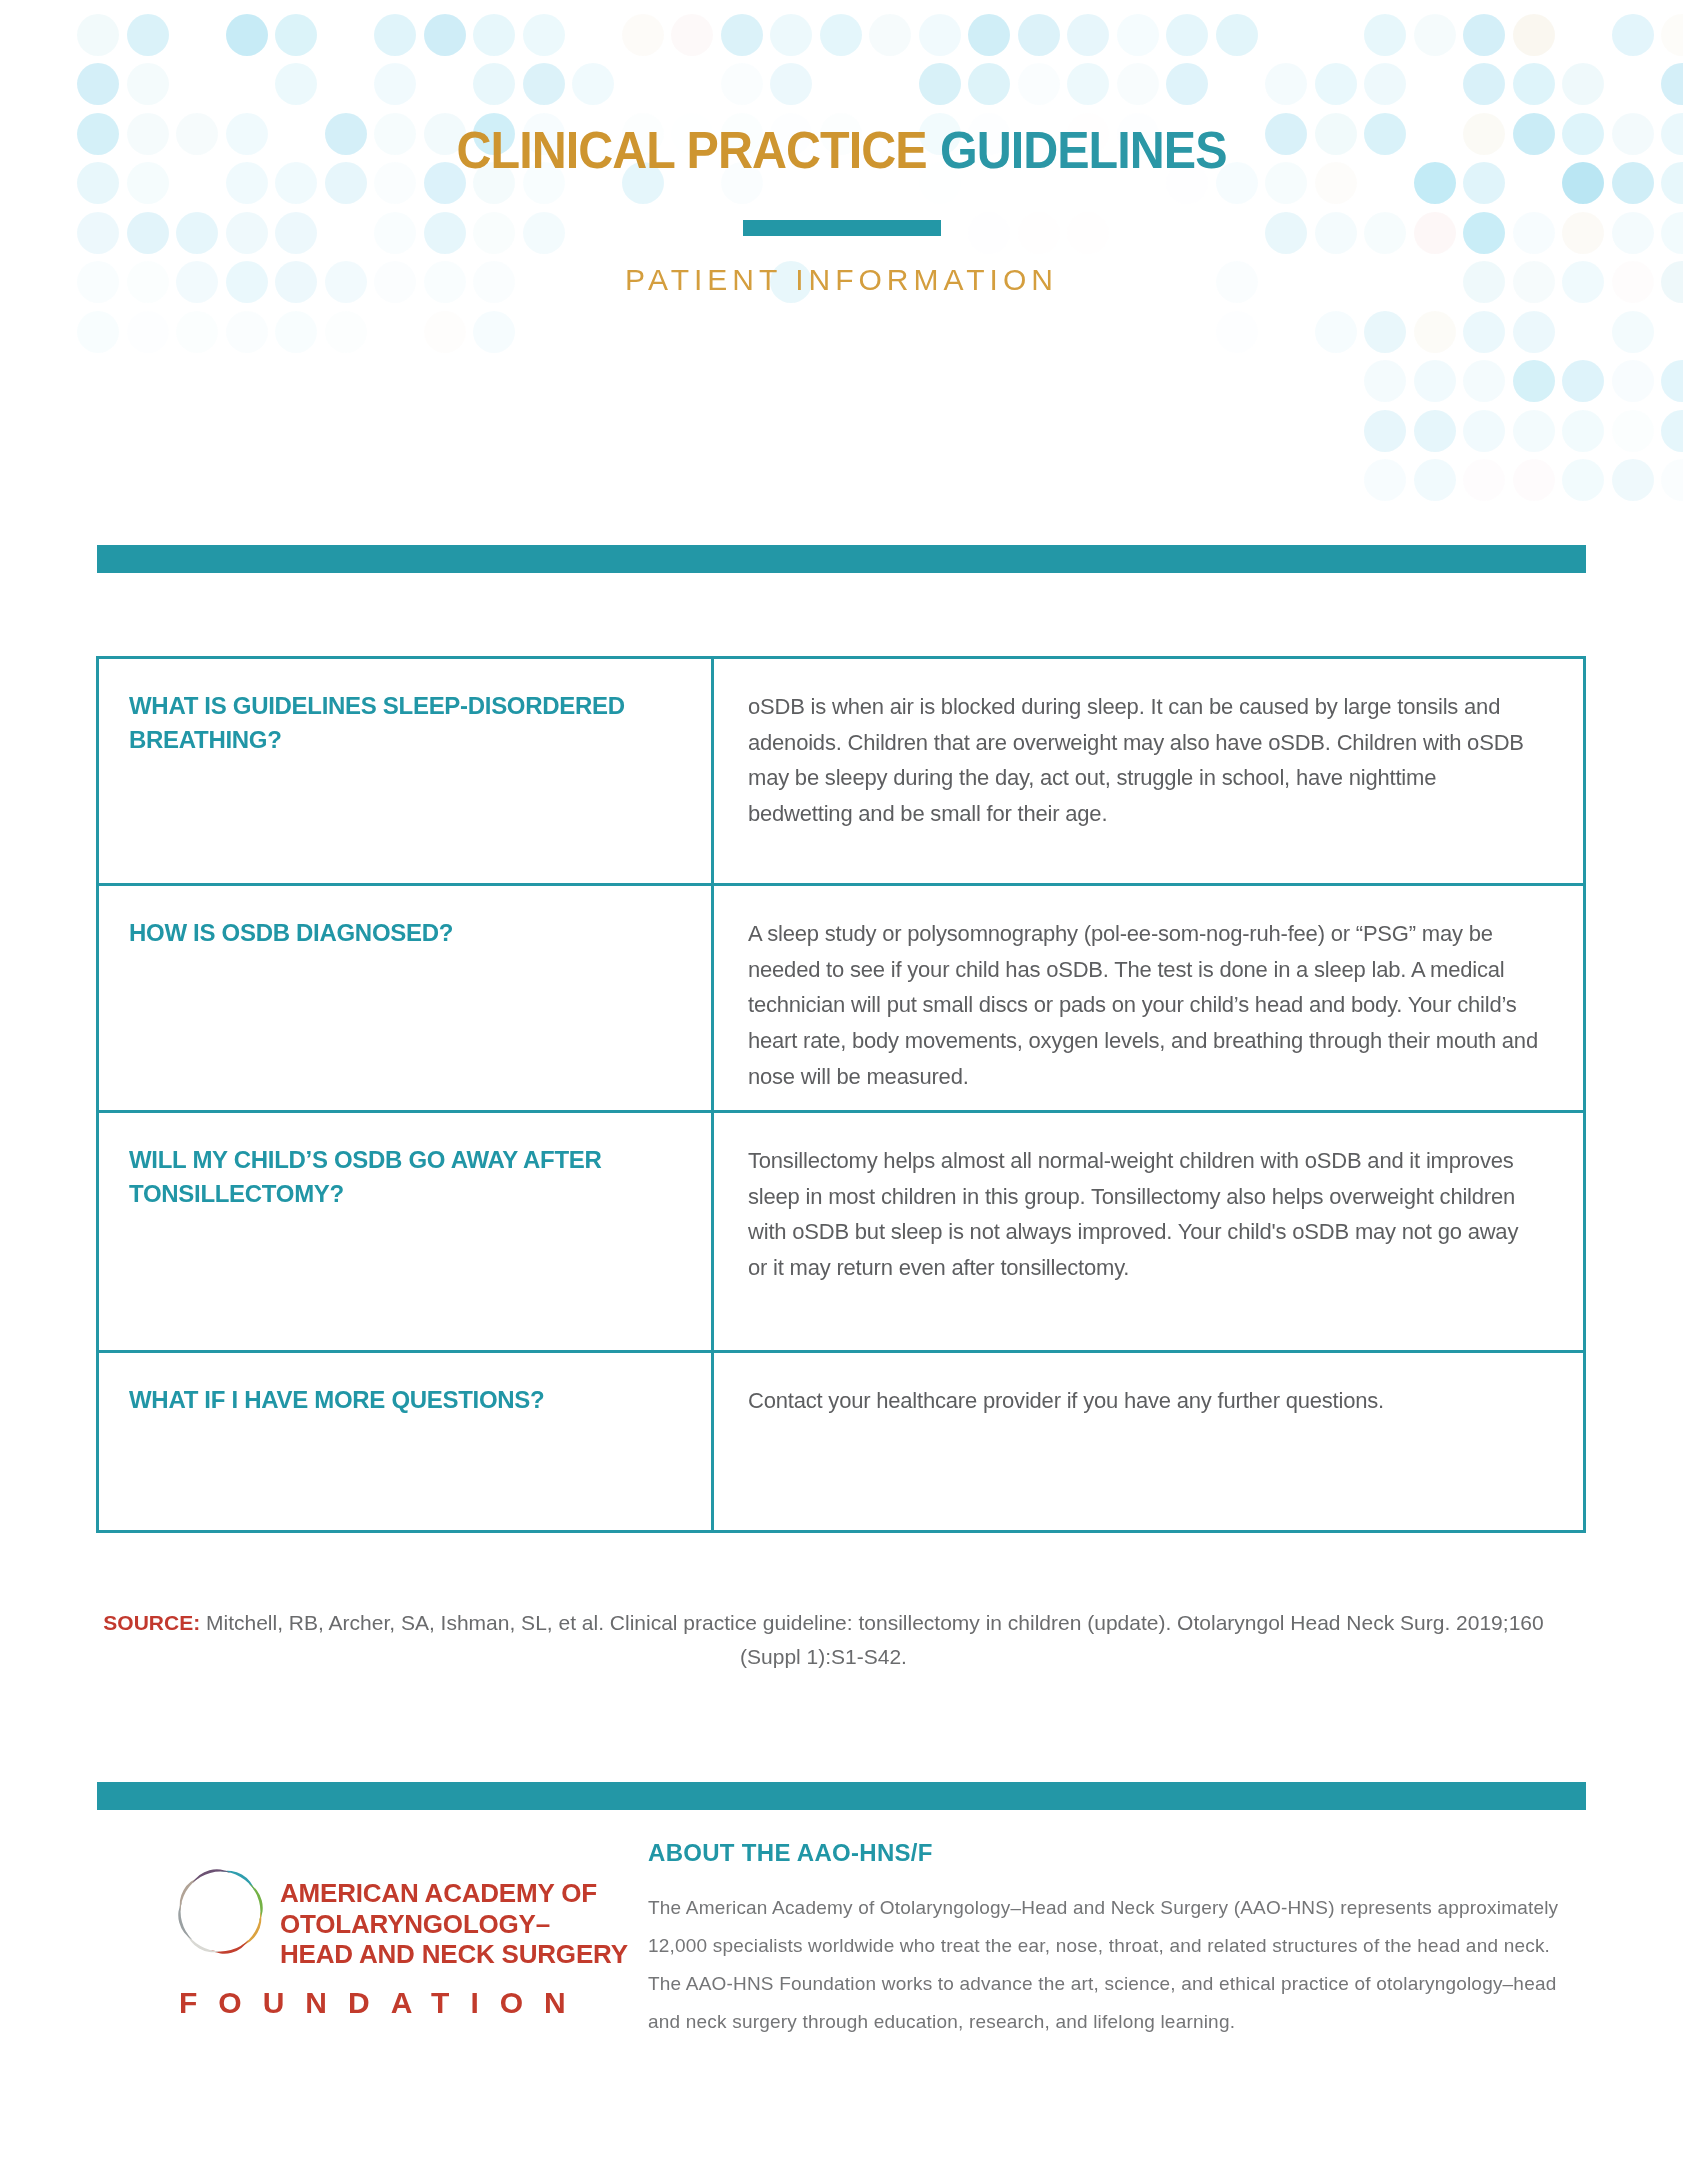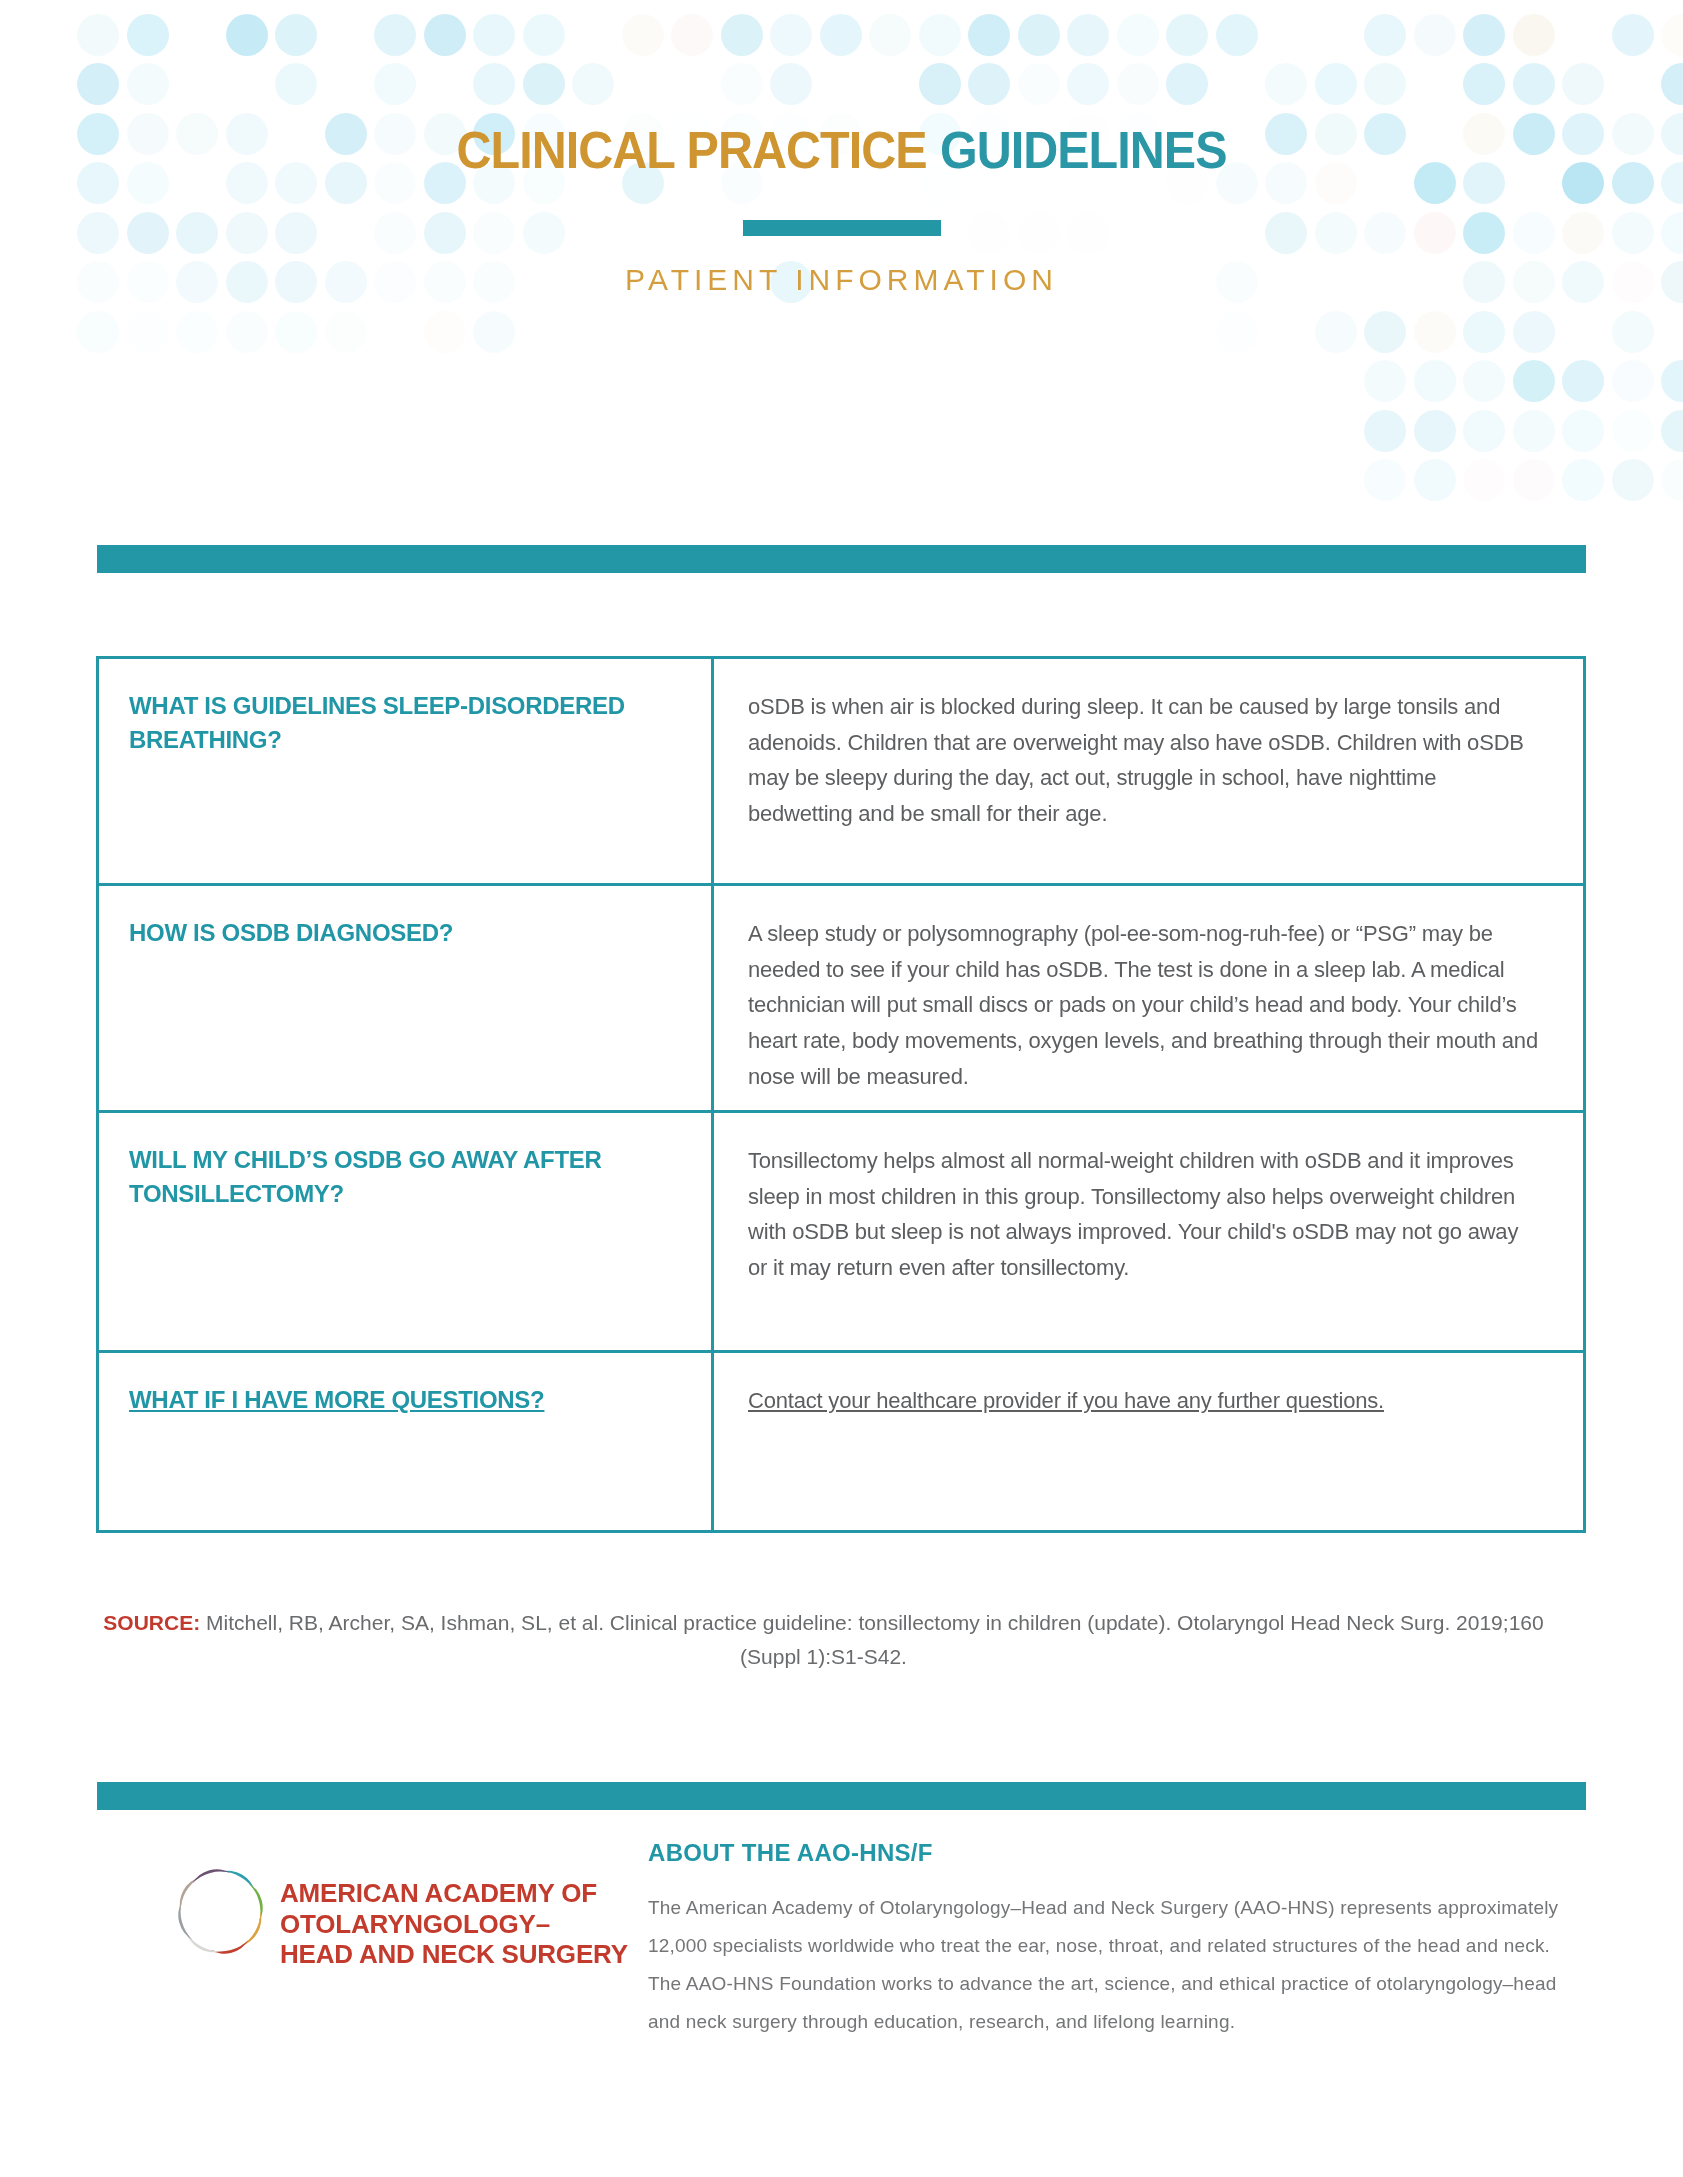--- a/index.html
+++ b/index.html
@@ -32,21 +32,21 @@
     position:absolute;left:96px;top:656px;width:1490px;z-index:1;
     border-collapse:collapse;table-layout:fixed;
   }
   table.faq td{border:3px solid #2397a6;vertical-align:top;}
   td.q{width:556px;padding:30px 26px 0 30px;color:#2196a6;font-weight:bold;
     font-size:24px;line-height:1.42;letter-spacing:-0.3px;}
   td.a{padding:30px 44px 0 34px;color:#5d5e60;font-size:22px;line-height:1.62;letter-spacing:-0.2px;margin-left:23px;}
   tr.r1 td{height:194px;}
   tr.r2 td{height:194px;}
   tr.r3 td{height:207px;}
-  tr.r4 td{height:147px;text-decoration:underline;}
+  tr.r4 td{height:147px;}
 
   .source{position:absolute;left:96px;top:1585px;width:1455px;z-index:1;
     font-size:21px;line-height:1.62;color:#6a6b6d;text-align:center;}
   .source .lbl{color:#c2392e;font-weight:bold;}
 
   .footer-left{position:absolute;left:173px;top:1864px;width:465px;z-index:1;}
   .logo-row{display:flex;align-items:flex-start;}
   .org-name{margin-left:12px;margin-top:14px;color:#c23b2c;font-weight:bold;
     font-size:26px;line-height:1.18;white-space:pre-line;letter-spacing:-0.2px;}
   .foundation{margin-top:16px;color:#c23b2c;font-weight:bold;font-size:30px;
@@ -283,20 +283,21 @@
         <use href="#petal" fill="#d9d9d4" transform="rotate(180 50 50)"></use>
         <use href="#petal" fill="#9aa0a2" transform="rotate(225 50 50)"></use>
         <use href="#petal" fill="#b1a396" transform="rotate(270 50 50)"></use>
         <use href="#petal" fill="#6c5273" transform="rotate(315 50 50)"></use>
         <circle cx="50" cy="50" r="14" fill="#ffffff"></circle>
       </svg>
       <div class="org-name">AMERICAN ACADEMY OF
 OTOLARYNGOLOGY–
 HEAD AND NECK SURGERY</div>
     </div>
+    <div class="foundation">FOUNDATION</div>
   </div>
 
   <div class="footer-right">
     <div class="about-h">ABOUT THE AAO-HNS/F</div>
     <div class="about-b">The American Academy of Otolaryngology–Head and Neck Surgery (AAO-HNS) represents approximately 12,000 specialists worldwide who treat the ear, nose, throat, and related structures of the head and neck. The AAO-HNS Foundation works to advance the art, science, and ethical practice of otolaryngology–head and neck surgery through education, research, and lifelong learning.</div>
   </div>
 
 </div>
 
 

